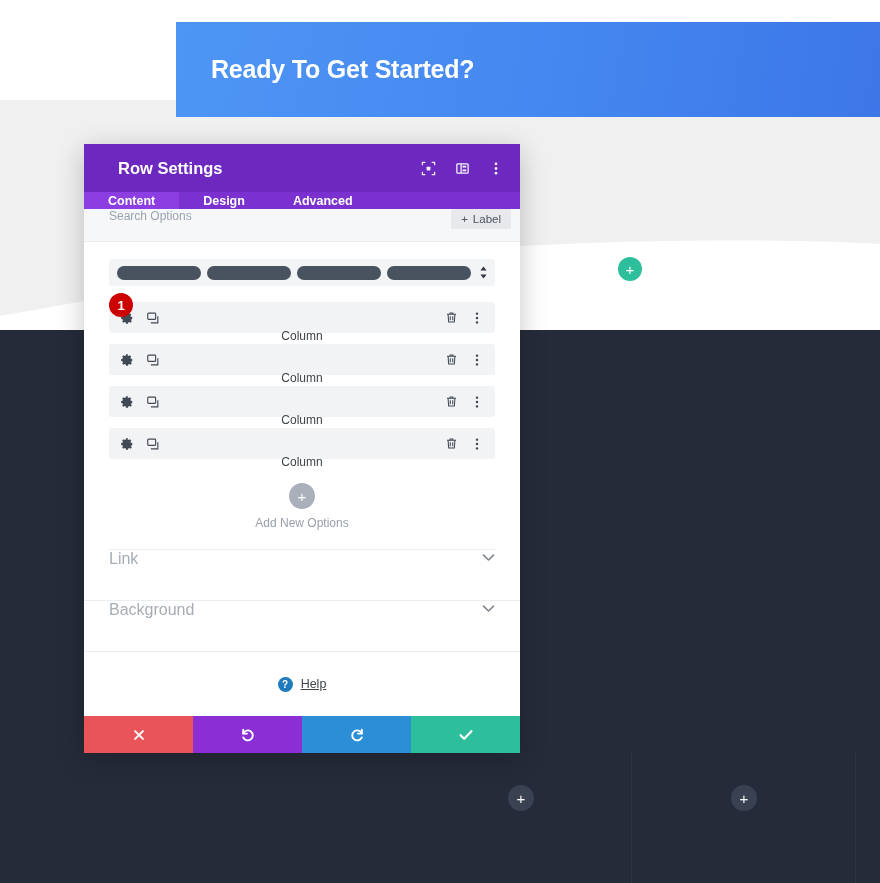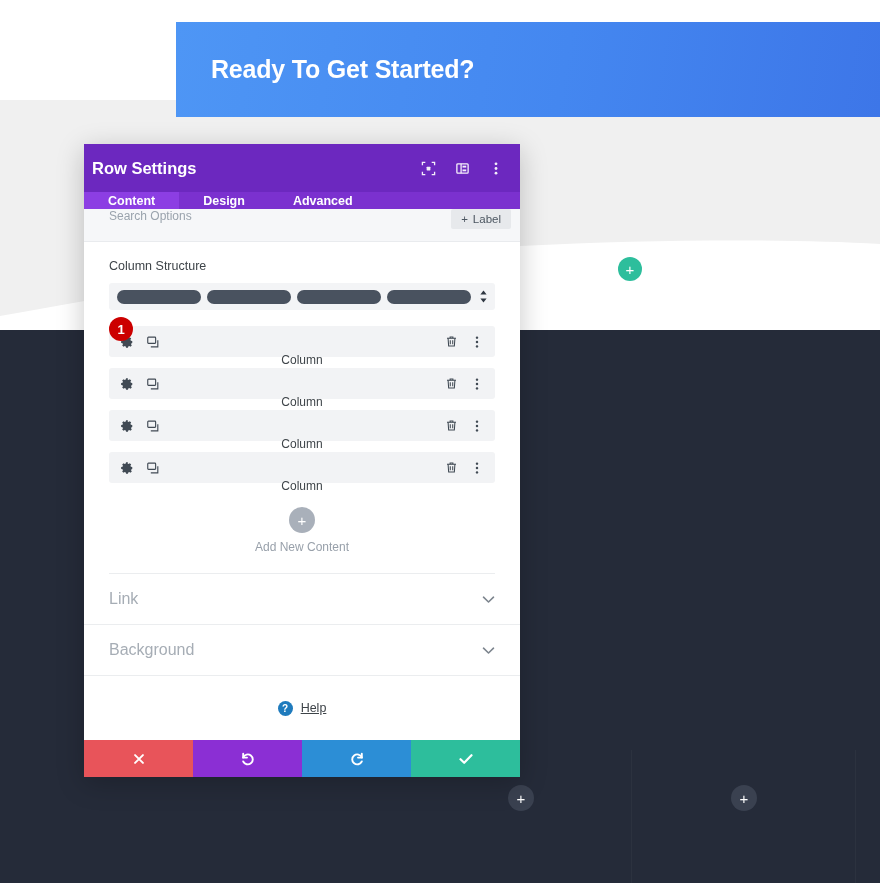--- a/index.html
+++ b/index.html
@@ -124,21 +124,21 @@
     background: #ffffff;
     box-shadow: 0 6px 26px rgba(0,0,0,0.22);
     overflow: hidden;
   }
 
   .modal-header {
     height: 48px;
     background: #6c28bf;
     display: flex;
     align-items: center;
-    padding: 0 16px 0 8px;
+    padding: 0 16px 0 34px;
   }
   .modal-title {
     color: #ffffff;
     font-size: 16.5px;
     font-weight: bold;
     flex: 1;
   }
   .hdr-icons { display: flex; align-items: center; gap: 18px; }
   .hdr-icon {
     width: 16px; height: 16px;
@@ -297,21 +297,21 @@
     font-weight: 300;
   }
   .add-col-label {
     font-size: 12px;
     color: #98a0aa;
   }
 
   .accordion-row {
     height: 51px;
     display: flex;
-    align-items: center;
+    align-items: flex-start;
     padding: 0 25px;
     border-bottom: 1px solid #ebedef;
   }
   .accordion-label {
     flex: 1;
     font-size: 16px;
     color: #a6adb5;
   }
   .chevron {
     color: #7d858e;
@@ -429,21 +429,20 @@
       <input class="search-input" type="text" placeholder="Search Options" style="">
       <button class="filter-btn">
         <span>+</span>
         <span>Label</span>
       </button>
     </div>
 
     <div class="modal-body">
 
       <div class="section-pad">
-        <div class="field-label">Column Structure</div>
         <div class="struct-picker">
           <div class="struct-bar"></div>
           <div class="struct-bar"></div>
           <div class="struct-bar"></div>
           <div class="struct-bar"></div>
           <div class="struct-arrows">
             <svg width="9" height="13" viewBox="0 0 9 13" fill="#2f3742">
               <path d="M4.5 0.5 L7.6 4.4 H1.4 Z"></path>
               <path d="M4.5 12.5 L1.4 8.6 H7.6 Z"></path>
             </svg>
@@ -591,21 +590,21 @@
                 <circle cx="2" cy="13" r="1.4" fill="#414a54"></circle>
               </svg>
             </span>
           </div>
         </div>
 
         <div class="add-col-wrap">
           <div class="add-col-btn">
             <span>+</span>
           </div>
-          <div class="add-col-label">Add New Content</div>
+          <div class="add-col-label">Add New Options</div>
         </div>
       </div>
 
       <div class="accordion-row">
         <div class="accordion-label">Link</div>
         <span class="chevron">
           <svg width="13" height="9" viewBox="0 0 13 9" fill="none" stroke="#7d858e" stroke-width="1.6" stroke-linecap="round" stroke-linejoin="round">
               <path d="M1.5 2.2 L6.5 7 L11.5 2.2"></path>
             </svg>
         </span>

